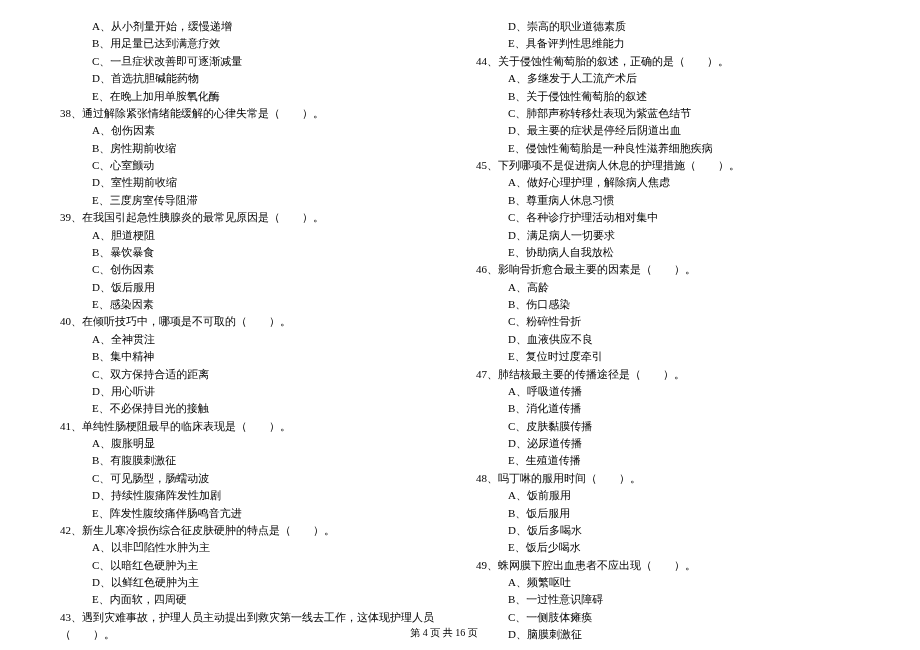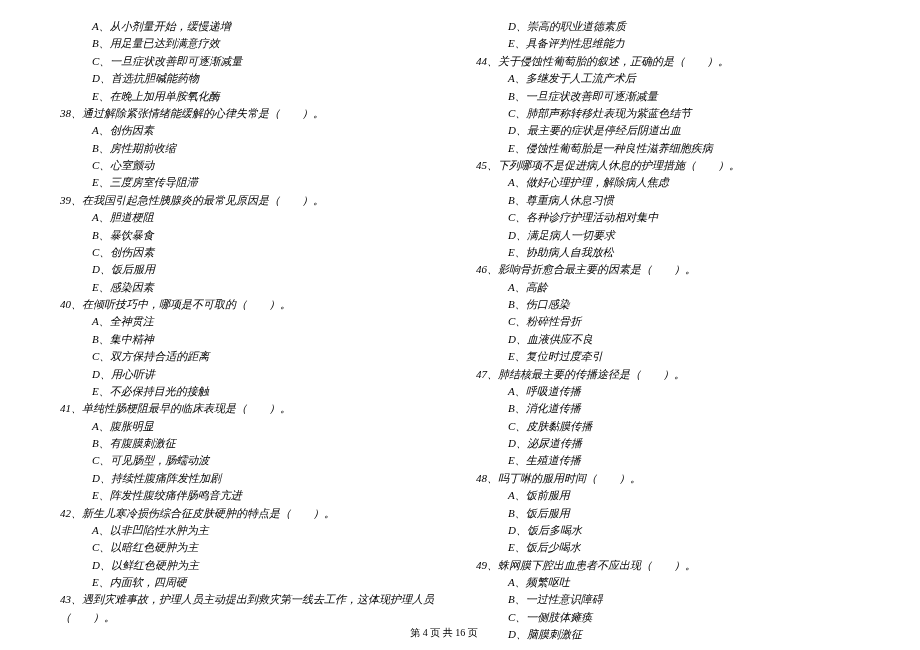--- a/index.html
+++ b/index.html
@@ -10,21 +10,20 @@
       font-family: "SimSun", "宋体", serif;
       font-size: 11px;
       color: #000;
       padding: 18px 52px 10px 52px;
       position: relative;
     }
     .columns {
       display: flex;
       gap: 16px;
       height: 590px;
-      font-style: italic;
     }
     .col {
       flex: 1;
       line-height: 1.58;
     }
     .opt {
       padding-left: 40px;
     }
     .qline {
       padding-left: 8px;
@@ -45,20 +44,21 @@
   <div class="col" id="col-left">
       <div class="opt">A、从小剂量开始，缓慢递增</div>
       <div class="opt">B、用足量已达到满意疗效</div>
       <div class="opt">C、一旦症状改善即可逐渐减量</div>
       <div class="opt">D、首选抗胆碱能药物</div>
       <div class="opt">E、在晚上加用单胺氧化酶</div>
       <div class="qline">38、通过解除紧张情绪能缓解的心律失常是（　　）。</div>
       <div class="opt">A、创伤因素</div>
       <div class="opt">B、房性期前收缩</div>
       <div class="opt">C、心室颤动</div>
+      <div class="opt">D、室性期前收缩</div>
       <div class="opt">E、三度房室传导阻滞</div>
       <div class="qline">39、在我国引起急性胰腺炎的最常见原因是（　　）。</div>
       <div class="opt">A、胆道梗阻</div>
       <div class="opt">B、暴饮暴食</div>
       <div class="opt">C、创伤因素</div>
       <div class="opt">D、饭后服用</div>
       <div class="opt">E、感染因素</div>
       <div class="qline">40、在倾听技巧中，哪项是不可取的（　　）。</div>
       <div class="opt">A、全神贯注</div>
       <div class="opt">B、集中精神</div>
@@ -76,21 +76,21 @@
       <div class="opt">C、以暗红色硬肿为主</div>
       <div class="opt">D、以鲜红色硬肿为主</div>
       <div class="opt">E、内面软，四周硬</div>
       <div class="qline">43、遇到灾难事故，护理人员主动提出到救灾第一线去工作，这体现护理人员（　　）。</div>
     </div>
   <div class="col" id="col-right">
       <div class="opt">D、崇高的职业道德素质</div>
       <div class="opt">E、具备评判性思维能力</div>
       <div class="qline">44、关于侵蚀性葡萄胎的叙述，正确的是（　　）。</div>
       <div class="opt">A、多继发于人工流产术后</div>
-      <div class="opt">B、一旦症状改善即可逐渐减量</div>
+      <div class="opt">B、关于侵蚀性葡萄胎的叙述</div>
       <div class="opt">C、肺部声称转移灶表现为紫蓝色结节</div>
       <div class="opt">D、最主要的症状是停经后阴道出血</div>
       <div class="opt">E、侵蚀性葡萄胎是一种良性滋养细胞疾病</div>
       <div class="qline">45、下列哪项不是促进病人休息的护理措施（　　）。</div>
       <div class="opt">A、做好心理护理，解除病人焦虑</div>
       <div class="opt">B、尊重病人休息习惯</div>
       <div class="opt">C、各种诊疗护理活动相对集中</div>
       <div class="opt">D、满足病人一切要求</div>
       <div class="opt">E、协助病人自我放松</div>
       <div class="qline">46、影响骨折愈合最主要的因素是（　　）。</div>

